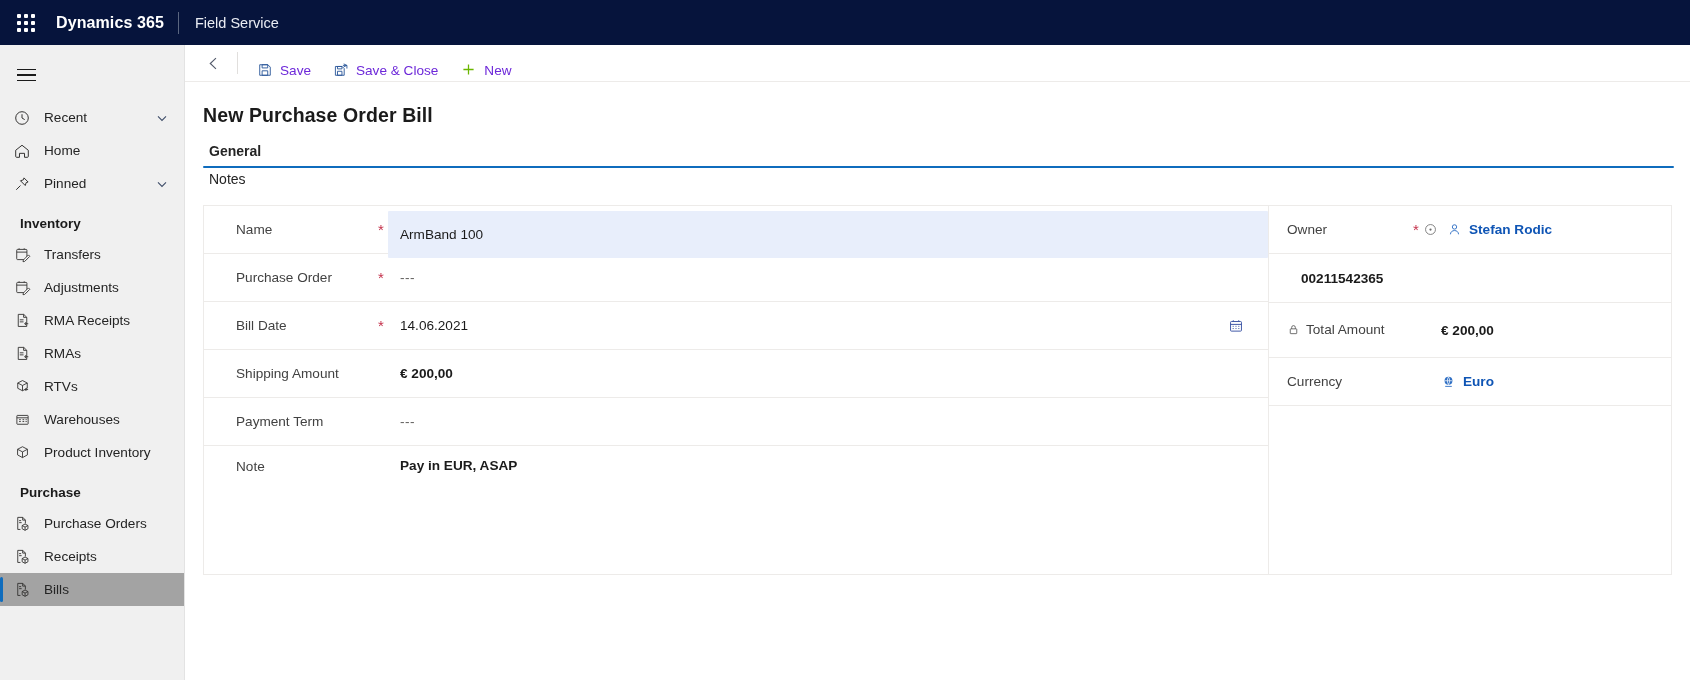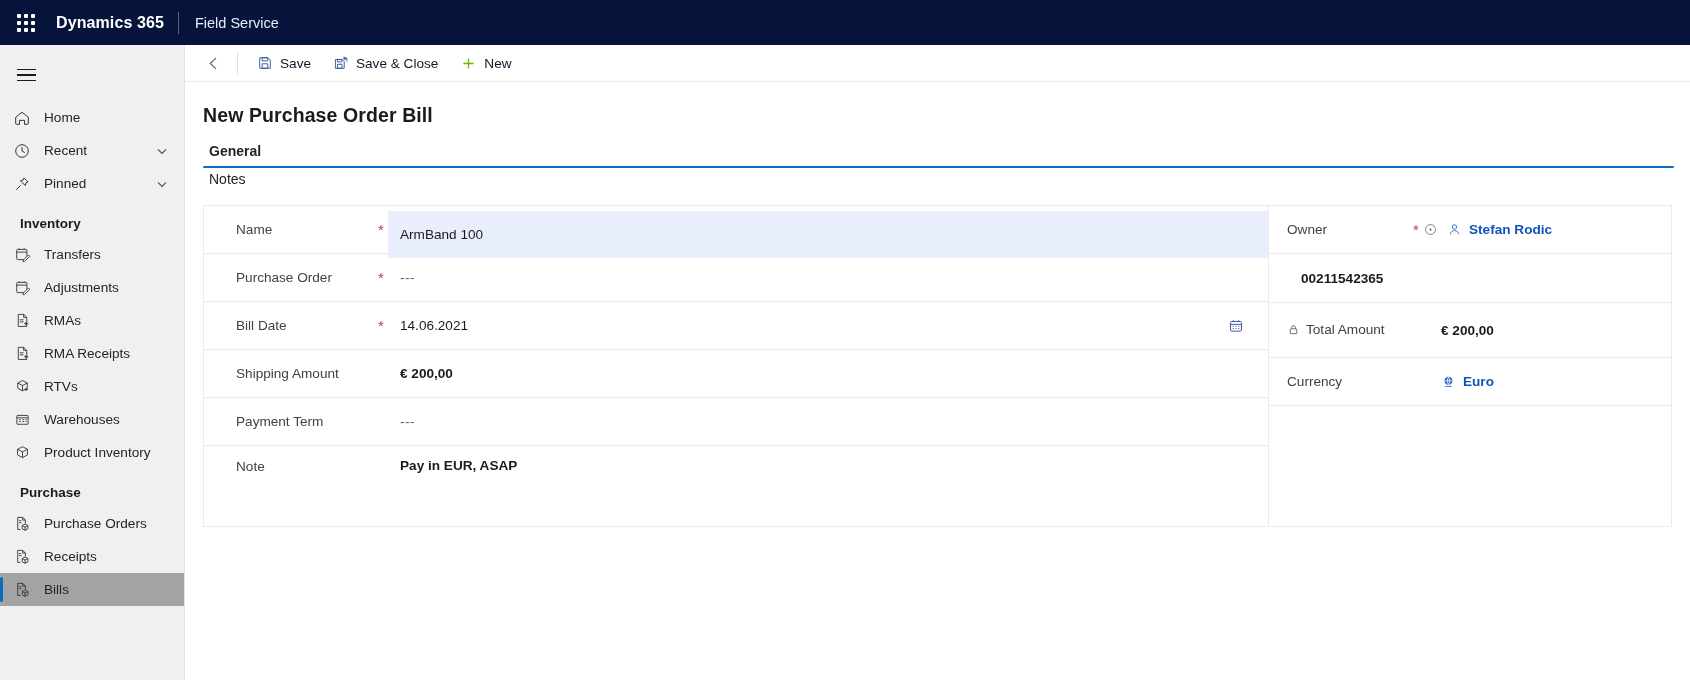--- a/index.html
+++ b/index.html
@@ -85,22 +85,22 @@
     height: 37px; display: flex; align-items: center;
     border-bottom: 1px solid #edebe9;
     padding-left: 4px;
   }
   .backbtn {
     width: 36px; height: 30px; display: flex; align-items: center; justify-content: center;
     color: #545b6b; cursor: pointer; margin-left: 6px;
   }
   .cmdsep { width: 1px; height: 22px; background: #e1dfdd; margin: 0 8px 0 6px; }
   .cmdbtn {
-    display: flex; align-items: center; height: 30px;
-    padding: 0 11px; font-size: 13.6px; color: #0f172a; cursor: pointer;
+    display: flex; align-items: flex-end; height: 30px;
+    padding: 0 11px; font-size: 13.6px; color: #6d28d9; cursor: pointer;
     border-radius: 2px;
   }
   .cmdbtn .ci { display: flex; align-items: center; margin-right: 7px; }
 
   .pagetitle {
     font-size: 19.5px; font-weight: bold; color: #1b1b1b;
     padding: 22px 0 0 18px; letter-spacing: .1px;
   }
 
   .tabs { display: flex; padding-left: 18px; margin-top: 13px; flex-direction: column; }
@@ -112,21 +112,21 @@
   .tab.active::after {
     content: ""; position: absolute; left: 0; right: 0; bottom: 0;
     height: 2.5px; background: #0f6cbd; border-radius: 2px;
   }
 
   
   .formcard {
     margin: 9px 18px 0 18px;
     border: 1px solid #edebe9;
     border-top: 1px solid #edebe9;
-    height: 322px;
+    height: 370px;
     display: flex;
     background: #fff;
   }
   .col { display: flex; flex-direction: column; }
   .col-left { width: 1065px; border-right: 1px solid #edebe9; }
   .col-right { flex: 1; }
 
   .frow {
     display: flex; align-items: center;
     border-bottom: 1px solid #edebe9;
@@ -200,44 +200,44 @@
 
     <div class="hamburger">
       <span></span>
         <span></span>
         <span></span>
     </div>
 
     <div class="navitem">
       <span class="navicon">
         <svg width="18" height="18" viewBox="0 0 20 20" fill="none" stroke="#323130" stroke-width="1.1">
-          <path d="M3 9.2 10 3.6l7 5.6V16a1 1 0 0 1-1 1h-3.2v-4.4H7.2V17H4a1 1 0 0 1-1-1V9.2z"></path>
-        </svg>
-      </span>
-      <span class="navlabel">Home</span>
-    </div>
-
-    <div class="navitem">
-      <span class="navicon">
-        <svg width="18" height="18" viewBox="0 0 20 20" fill="none" stroke="#323130" stroke-width="1.1">
           <circle cx="10" cy="10" r="7"></circle>
             <path d="M10 5.8V10l3 1.8"></path>
         </svg>
       </span>
       <span class="navlabel">Recent</span>
       <span class="chev">
         <svg width="16" height="16" viewBox="0 0 20 20" fill="none" stroke="#3b4a66" stroke-width="1.3">
           <path d="M5 8l5 5 5-5"></path>
         </svg>
       </span>
     </div>
 
     <div class="navitem">
       <span class="navicon">
         <svg width="18" height="18" viewBox="0 0 20 20" fill="none" stroke="#323130" stroke-width="1.1">
+          <path d="M3 9.2 10 3.6l7 5.6V16a1 1 0 0 1-1 1h-3.2v-4.4H7.2V17H4a1 1 0 0 1-1-1V9.2z"></path>
+        </svg>
+      </span>
+      <span class="navlabel">Home</span>
+    </div>
+
+    <div class="navitem">
+      <span class="navicon">
+        <svg width="18" height="18" viewBox="0 0 20 20" fill="none" stroke="#323130" stroke-width="1.1">
           <path d="M12.2 3.2l4.6 4.6-2.1.6-1.1 3.3-5.3-5.3L11.6 5.3z"></path>
           <path d="M8.3 11.7L3.6 16.4"></path>
         </svg>
       </span>
       <span class="navlabel">Pinned</span>
       <span class="chev">
         <svg width="16" height="16" viewBox="0 0 20 20" fill="none" stroke="#3b4a66" stroke-width="1.3">
           <path d="M5 8l5 5 5-5"></path>
         </svg>
       </span>
@@ -269,33 +269,33 @@
 
     <div class="navitem">
       <span class="navicon">
         <svg width="17" height="17" viewBox="0 0 20 20" fill="none" stroke="#323130" stroke-width="1.05">
           <path d="M5 2.8h6.5L15 6.3V17H5z"></path>
           <path d="M11.3 2.8V6.3H15"></path>
           <path d="M6.8 9.2h4.4M6.8 11.6h4.4"></path>
           <path d="M16.8 13.8h-4M14.4 11.8l-1.8 2 1.8 2"></path>
         </svg>
       </span>
-      <span class="navlabel">RMAs</span>
+      <span class="navlabel">RMA Receipts</span>
     </div>
 
     <div class="navitem">
       <span class="navicon">
         <svg width="17" height="17" viewBox="0 0 20 20" fill="none" stroke="#323130" stroke-width="1.05">
           <path d="M5 2.8h6.5L15 6.3V17H5z"></path>
           <path d="M11.3 2.8V6.3H15"></path>
           <path d="M6.8 9.2h4.4M6.8 11.6h4.4"></path>
           <path d="M16.8 13.8h-4M14.4 11.8l-1.8 2 1.8 2"></path>
         </svg>
       </span>
-      <span class="navlabel">RMA Receipts</span>
+      <span class="navlabel">RMAs</span>
     </div>
 
     <div class="navitem">
       <span class="navicon">
         <svg width="17" height="17" viewBox="0 0 20 20" fill="none" stroke="#323130" stroke-width="1.05">
           <path d="M10 3l5.6 2.9v6.2L10 15l-5.6-2.9V5.9z"></path>
           <path d="M4.4 5.9L10 8.8l5.6-2.9M10 8.8V15"></path>
           <path d="M16.6 13.6h-3.4M14.6 11.9l-1.7 1.7 1.7 1.7"></path>
         </svg>
       </span>

